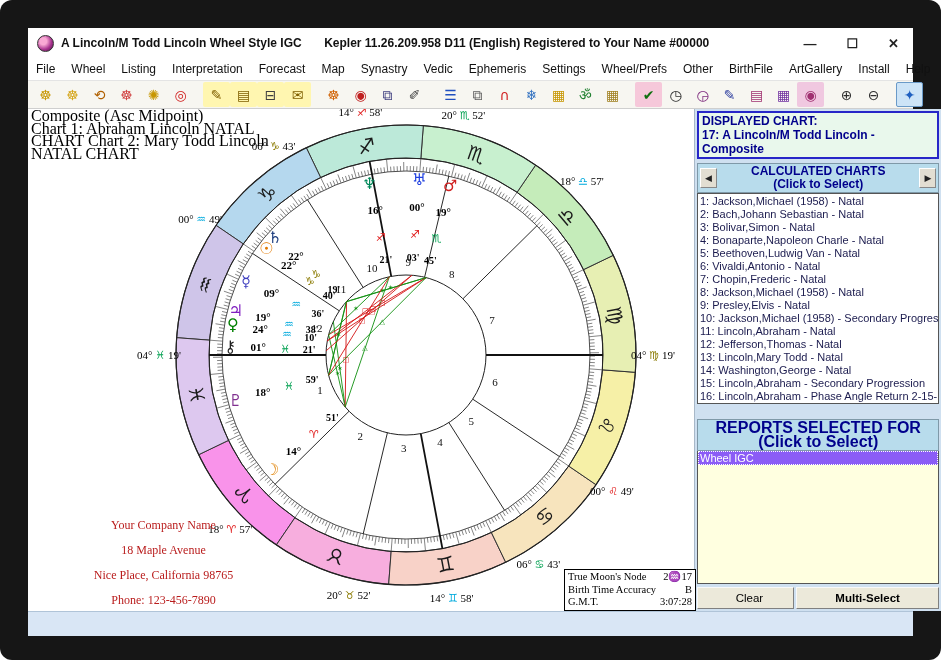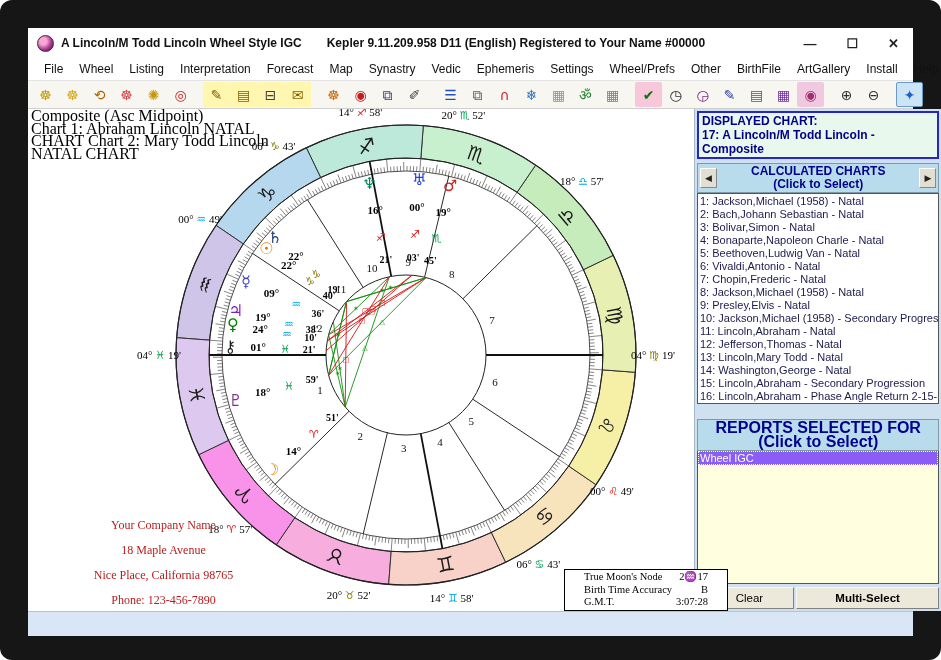--- a/index.html
+++ b/index.html
@@ -7,34 +7,34 @@
   .frame{position:absolute;inset:0;background:#161616;border-radius:12px;}
   .window{position:absolute;left:28px;top:28px;width:885px;height:608px;background:#ffffff;display:flex;flex-direction:column;}
   
   .titlebar{height:30px;display:flex;align-items:center;background:#ffffff;font-size:12px;color:#111;position:relative;flex:0 0 auto;font-weight:bold;}
   .app-icon{width:15px;height:15px;border-radius:50%;margin:0 7px 0 9px;background:radial-gradient(circle at 35% 35%,#f9a8d4 0 25%,#a8338f 60%,#4a1040 100%);border:1px solid #333;flex:0 0 auto;}
   .title-left{white-space:nowrap;}
   .title-center{position:absolute;left:50%;transform:translateX(-38%);white-space:nowrap;}
   .win-btns{position:absolute;right:14px;top:0;height:30px;display:flex;align-items:center;gap:30px;font-size:13px;color:#222;}
   .win-btns span{cursor:default;}
   
-  .menubar{height:22px;display:flex;align-items:center;padding-left:8px;gap:0;font-size:12px;color:#111;border-bottom:1px solid #e4e4e4;flex:0 0 auto;}
+  .menubar{height:22px;display:flex;align-items:center;gap:0;font-size:12px;color:#111;border-bottom:1px solid #e4e4e4;flex:0 0 auto;}
   .menu-item{padding:2px 8px;white-space:nowrap;}
   
   .toolbar{height:27px;background:#f7f6f1;display:flex;align-items:center;padding-left:4px;border-bottom:1px solid #cfcfcf;flex:0 0 auto;}
   .tb-group{display:flex;align-items:center;margin-right:9px;}
   .tb-btn{width:25px;height:23px;display:flex;align-items:center;justify-content:center;font-size:14px;line-height:1;border:1px solid transparent;border-radius:2px;font-family:"DejaVu Sans",sans-serif;}
   .tb-btn.selected{border:1px solid #6a9ac8;background:#cde4f7;}
   
   .content{flex:1 1 auto;display:flex;min-height:0;}
   .chart-panel{width:666px;position:relative;background:#ffffff;border-right:1px solid #a8b8c8;flex:0 0 auto;}
   .chart-header{position:absolute;left:3px;top:1px;font-family:"Liberation Serif",serif;font-size:16px;line-height:12.5px;color:#000;}
   .company{position:absolute;left:28px;top:409px;width:215px;text-align:center;font-family:"Liberation Serif",serif;font-size:12px;color:#b91c1c;}
   .company div{margin-bottom:10px;}
-  .info-box{position:absolute;left:536px;top:460px;width:124px;border:1px solid #000;background:#fff;font-family:"Liberation Serif",serif;font-size:10.5px;padding:1px 19px;}
+  .info-box{position:absolute;left:536px;top:460px;width:124px;border:1px solid #000;background:#fff;font-family:"Liberation Serif",serif;font-size:10.5px;padding:1px 3px;}
   .info-row{display:flex;justify-content:space-between;line-height:12.5px;}
   svg#wheel{position:absolute;left:0;top:0;}
   
   .sidebar{flex:1 1 auto;background:#cfe0f0;display:flex;flex-direction:column;padding:2px 2px 0 2px;min-height:0;}
   .displayed-box{background:#e9f8ec;border:2px solid #2626c8;padding:1px 3px;font-size:12px;font-weight:bold;color:#00008c;line-height:14px;}
   .calc-header{margin-top:4px;background:#b8dcec;border:1px solid #7f99a8;display:flex;align-items:center;padding:1px 2px;}
   .calc-header .hdr-text{flex:1;text-align:center;font-size:12px;font-weight:bold;color:#00008c;line-height:13px;}
   .arrow-btn{width:15px;height:18px;background:#e2ded2;border:1px solid #888;border-top-color:#fff;border-left-color:#fff;font-size:9px;display:flex;align-items:center;justify-content:center;color:#222;}
   .chart-list{background:#fff;border:1px solid #555;height:208px;overflow:hidden;font-size:11px;color:#1b1b4e;padding:1px 0 0 2px;line-height:13px;white-space:nowrap;}
   .reports-header{margin-top:15px;background:#b8dcec;border:1px solid #7f99a8;text-align:center;font-size:16px;font-weight:bold;color:#00008c;line-height:14px;padding:1px 0;}
@@ -48,21 +48,21 @@
 </style>
 </head>
 <body>
 
 <div class="frame">
   <div class="window">
 
     <div class="titlebar">
       <span class="app-icon"></span>
       <span class="title-left">A Lincoln/M Todd Lincoln Wheel Style  IGC</span>
-      <span class="title-center">Kepler 9.11.209.958 D11 (English) Registered to Your Name  #00000</span>
+      <span class="title-center">Kepler 11.26.209.958 D11 (English) Registered to Your Name  #00000</span>
       <span class="win-btns">
         <span>—</span>
         <span>☐</span>
         <span>✕</span>
       </span>
     </div>
 
     <div class="menubar" id="menubar">
         <span class="menu-item">File</span>
         <span class="menu-item">Wheel</span>

